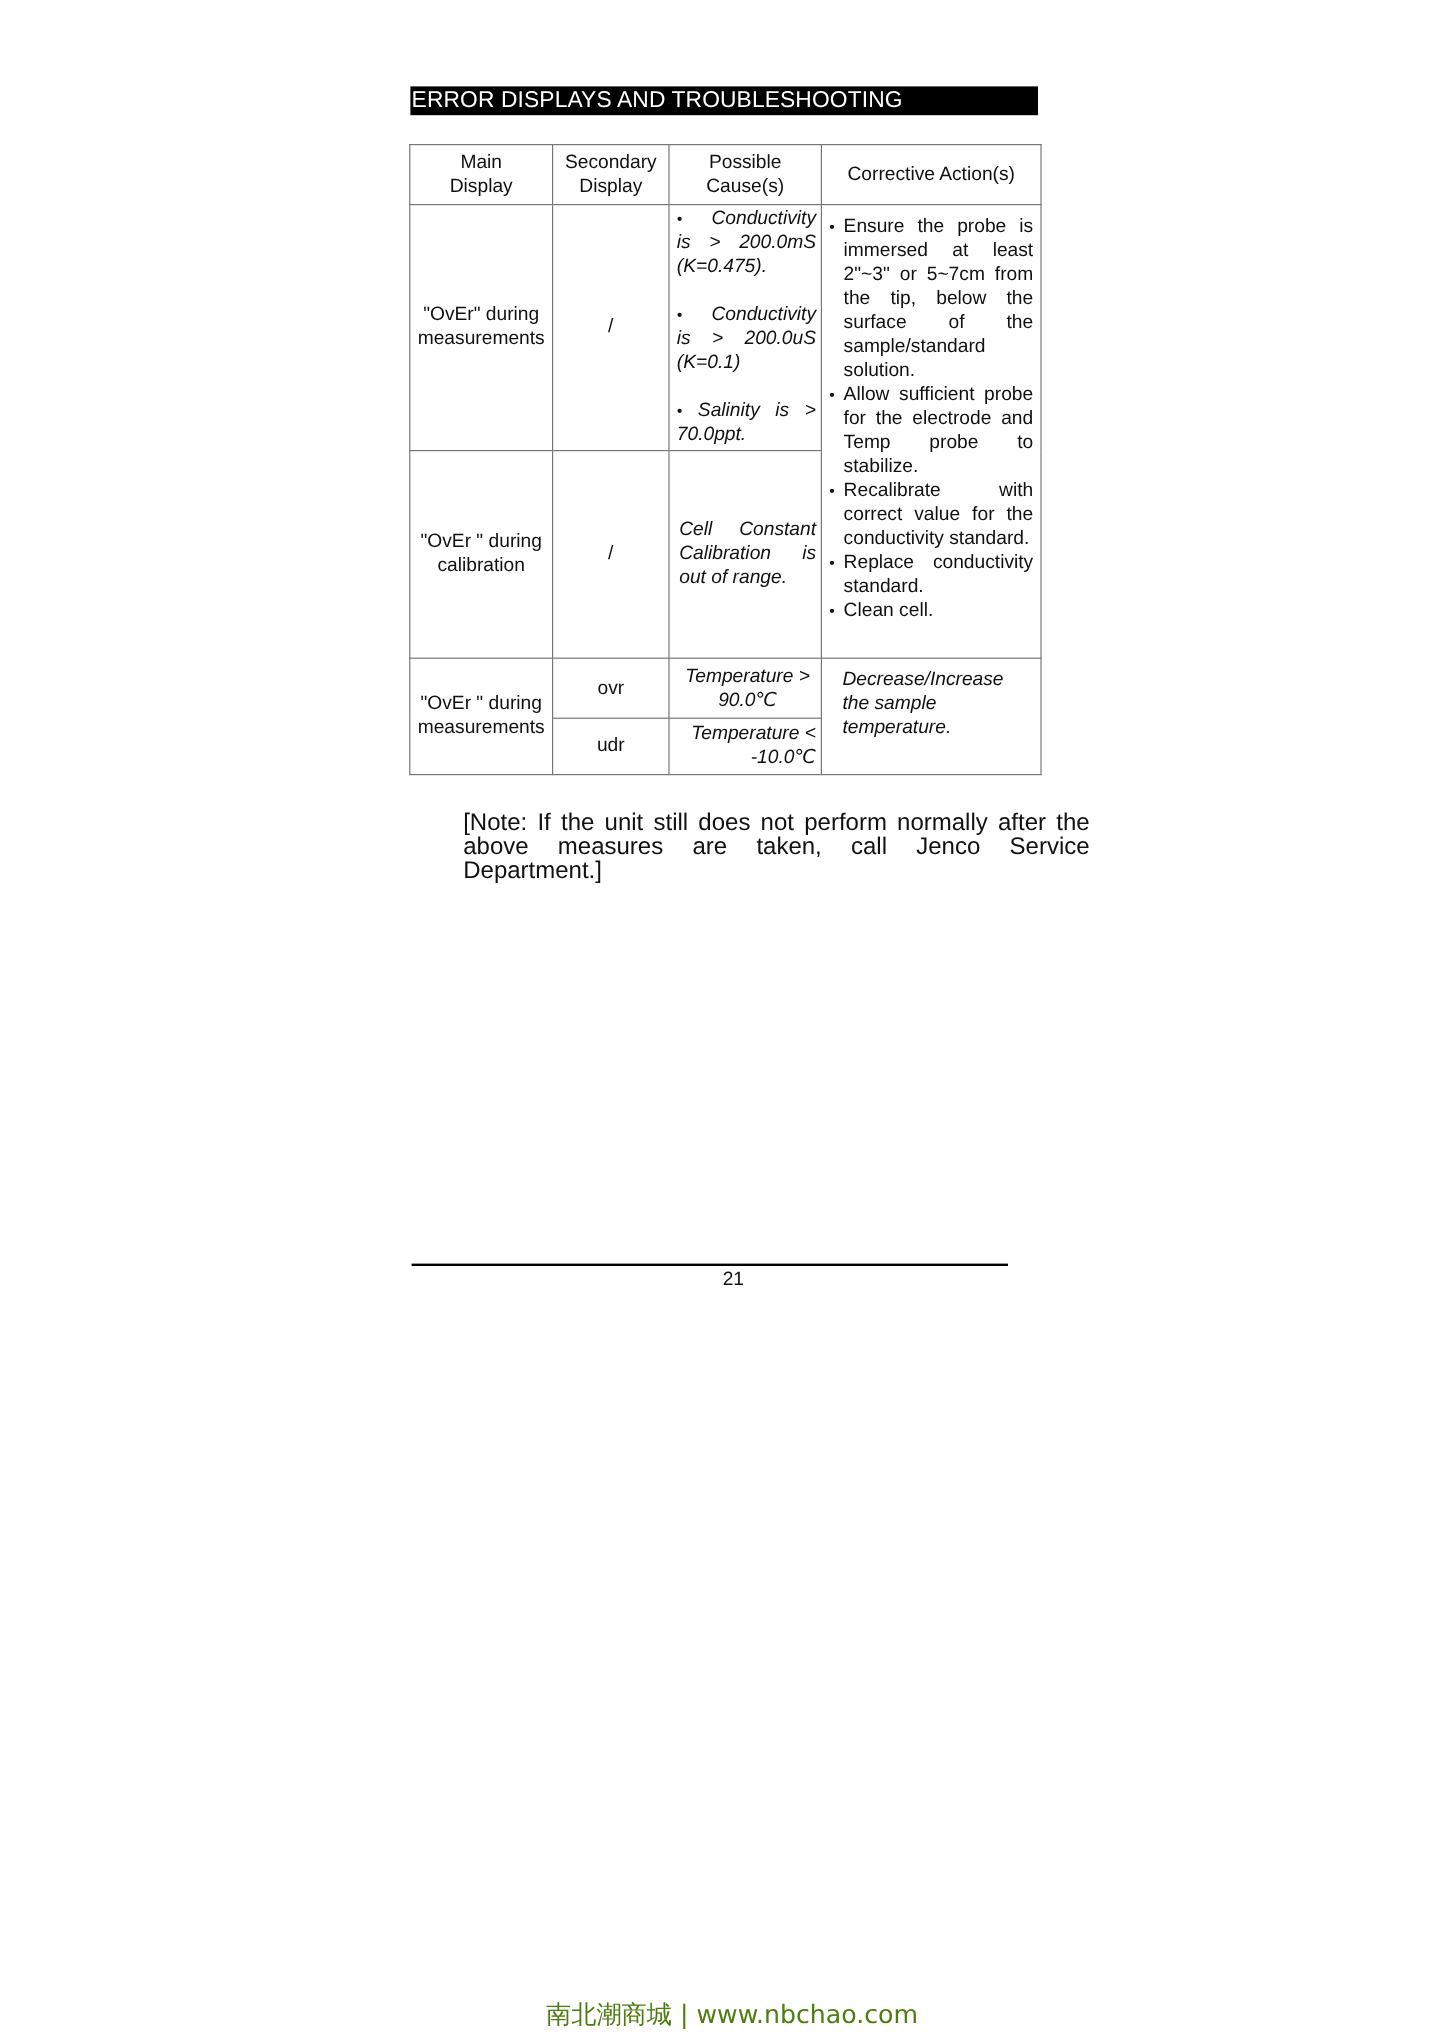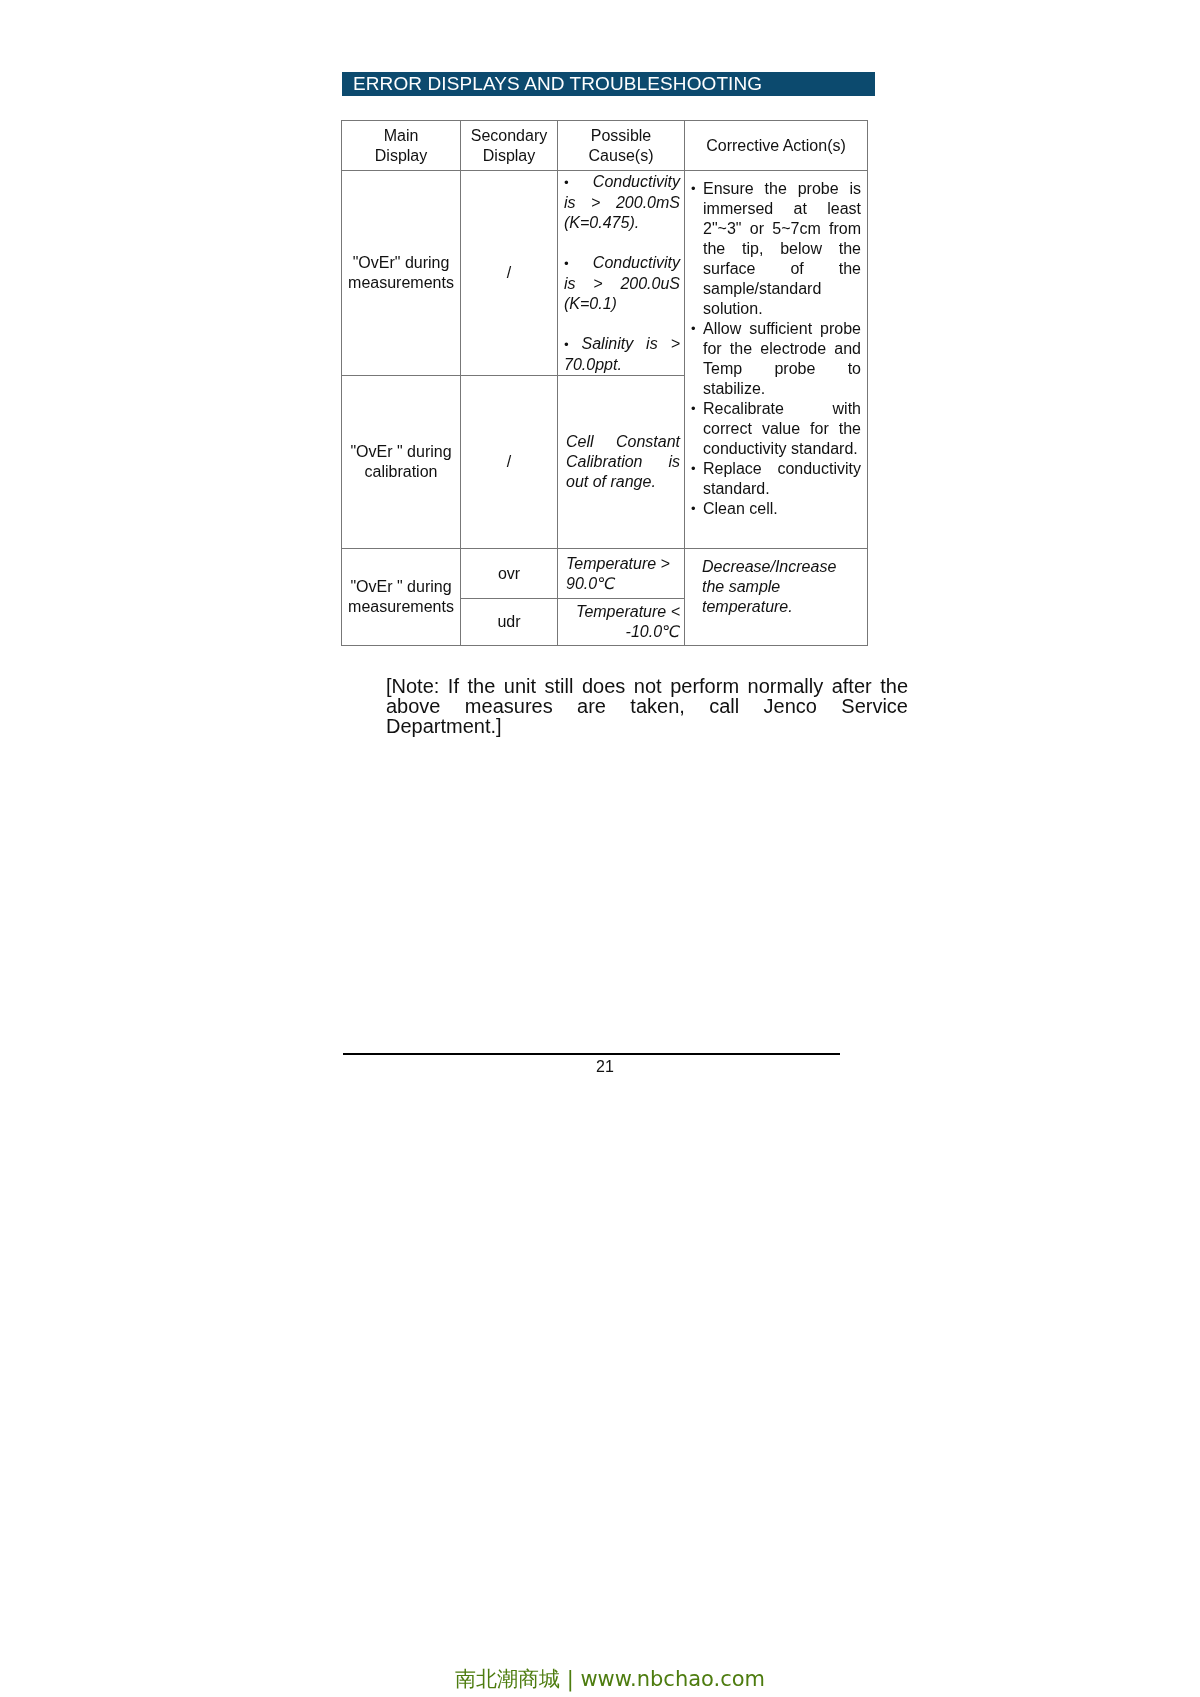--- a/index.html
+++ b/index.html
@@ -1,37 +1,37 @@
 <!DOCTYPE html>
 <html><head>
   <meta charset="utf-8">
   <style>
     html, body { margin: 0; padding: 0; background: #ffffff; }
     body { width: 1200px; height: 1697px; position: relative; overflow: hidden;
            font-family: "Liberation Sans", "DejaVu Sans", sans-serif; color: #111; }
     .title-bar { position: absolute; left: 342px; top: 72px; width: 522px; height: 24px;
-                 background: #0c4a6e; color: #fff; font-size: 19px; line-height: 24px;
-                 padding-left: 11px; white-space: nowrap; letter-spacing: 0.1px; }
+                 background: #000000; color: #fff; font-size: 19px; line-height: 24px;
+                 padding-left: 1px; white-space: nowrap; letter-spacing: 0.1px; }
     table.err { position: absolute; left: 341px; top: 120px; border-collapse: collapse;
                 font-size: 16px; line-height: 20px; }
     table.err td, table.err th { border: 1.5px solid #777; padding: 0; vertical-align: middle; }
     th { font-weight: normal; text-align: center; }
     .c1 { width: 118px; } .c2 { width: 96px; margin-top: 48px; } .c3 { width: 126px; } .c4 { width: 182px; }
     .center { text-align: center; }
     .cause { padding: 0 4px 0 6px !important; text-align: justify; font-style: italic; }
     .cause p { margin: 0; }
     .gap { height: 20px; }
     .action { vertical-align: top !important; padding: 8px 6px 8px 6px !important; }
     .act-item { position: relative; padding-left: 12px; text-align: justify; text-align-last: left; }
     .bullet { position: absolute; left: 0; top: 0; font-size: 13px; }
     .bul { font-size: 13px; }
     .note { position: absolute; left: 343px; top: 676px; width: 522px; font-size: 20px; line-height: 20px;
             text-align: justify; margin-left: 43px; }
     .rule { position: absolute; left: 343px; top: 1053px; width: 497px; height: 1.5px; background: #000; }
-    .pageno { position: absolute; left: 590px; top: 1058px; width: 30px; text-align: center; font-size: 16px; }
+    .pageno { position: absolute; left: 590px; top: 1058px; width: 30px; text-align: right; font-size: 16px; }
     .footer { position: absolute; left: 455px; top: 1665px; width: 320px; font-size: 21px; line-height: 28px;
               white-space: nowrap; color: #4d7c0f; font-family: "DejaVu Sans", sans-serif; }
   </style>
 </head>
 <body>
 
 <div class="title-bar">ERROR DISPLAYS AND TROUBLESHOOTING</div>
 
 <table class="err">
   <tbody>
@@ -81,21 +81,21 @@
     <td class="center">/</td>
     <td class="cause" style="padding-left:8px !important;">Cell Constant Calibration is out of range.</td>
   </tr>
 
   <tr style="height:50px;">
     <td class="center" rowspan="2">
       <div>"OvEr " during</div>
       <div>measurements</div>
     </td>
     <td class="center">ovr</td>
-    <td class="cause" style="padding-left:8px !important; text-align:left;">Temperature &gt; 90.0℃</td>
+    <td class="cause" style="padding-left:8px !important; text-align:center;">Temperature &gt; 90.0℃</td>
     <td rowspan="2" style="vertical-align:top; padding:8px 10px 0 17px; line-height:20px;font-style:italic;">Decrease/Increase the sample temperature.</td>
   </tr>
   <tr style="height:47px;">
     <td class="center">udr</td>
     <td class="cause" style="padding-left:8px !important; text-align:right;">Temperature &lt; -10.0℃</td>
   </tr>
 </tbody>
   </table>
 
 <div class="note">[Note: If the unit still does not perform normally after the above measures are taken, call Jenco Service Department.]</div>

